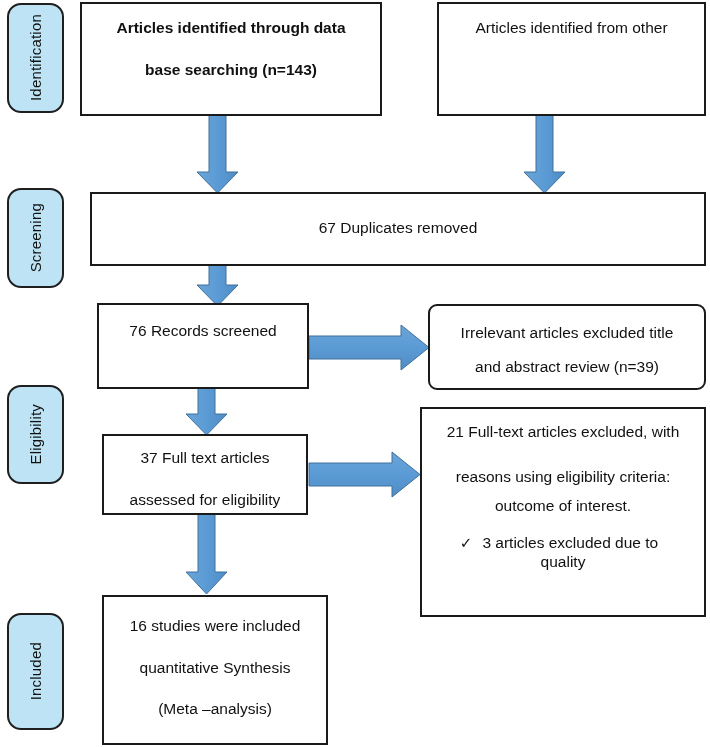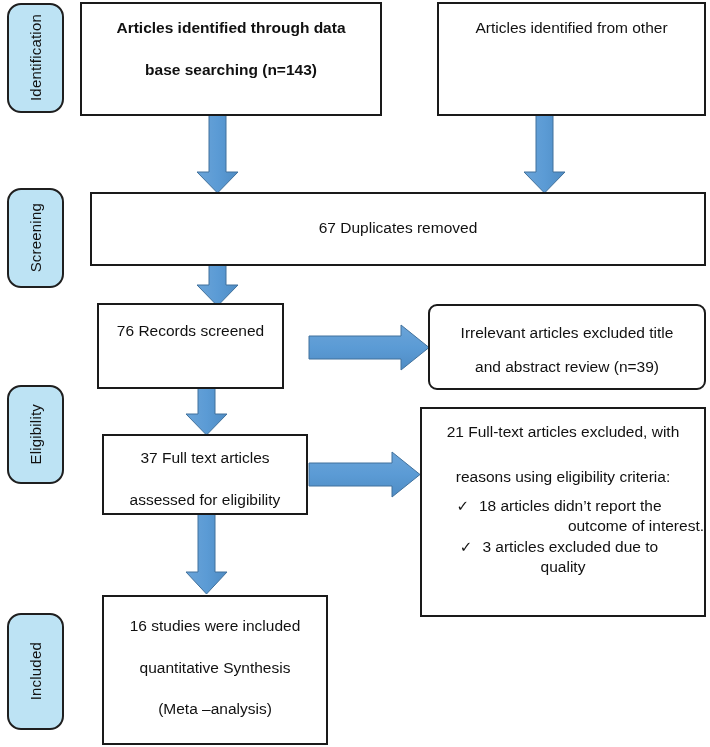--- a/index.html
+++ b/index.html
@@ -151,42 +151,39 @@
   </div>
 
   <div class="box ls-wide" style="left:437px; top:2px; width:269px; height:114px; padding-top:16px;">
     <span class="line">Articles identified from other</span>
   </div>
 
   <div class="box" style="left:90px; top:192px; width:616px; height:74px; padding-top:26px;">
     <span class="line">67 Duplicates removed</span>
   </div>
 
-  <div class="box" style="left:97px; top:303px; width:187px; height:86px; padding-top:18px;">
+  <div class="box" style="left:97px; top:303px; width:212px; height:86px; padding-top:18px;">
     <span class="line">76 Records screened</span>
   </div>
 
   <div class="box ls-mid" style="left:428px; top:304px; width:278px; height:86px; padding-top:19px;border-radius:9px;">
     <span class="line">Irrelevant articles excluded title</span>
     <span class="line">and abstract review (n=39)</span>
   </div>
 
   <div class="box ls-wide" style="left:102px; top:434px; width:206px; height:81px; padding-top:14px;">
     <span class="line">37 Full text articles</span>
     <span class="line">assessed for eligibility</span>
   </div>
 
   <div class="box" style="left:420px; top:407px; width:286px; height:210px; padding-top:15px; align-items:stretch;">
     <span class="line" style="margin-bottom:29px;">21 Full-text articles excluded, with</span>
     <span class="line" style="margin-bottom:14px;">reasons using eligibility criteria:</span>
 
-    <span class="bullet-row">
-      <span class="check">✓</span><span class="btext">18 articles didn’t report the</span>
-    </span>
-    <span class="line" style="margin-bottom:6px;text-align:right;">outcome of interest.</span>
+    <span class="line" style="margin-bottom:21px;">outcome of interest.</span>
 
     <span class="bullet-row">
       <span class="check">✓</span><span class="btext">3 articles excluded due to</span>
     </span>
     <span class="line">quality</span>
   </div>
 
   <div class="box ls-wide" style="left:102px; top:595px; width:226px; height:150px; padding-top:21px;">
     <span class="line">16 studies were included</span>
     <span class="line">quantitative Synthesis</span>

